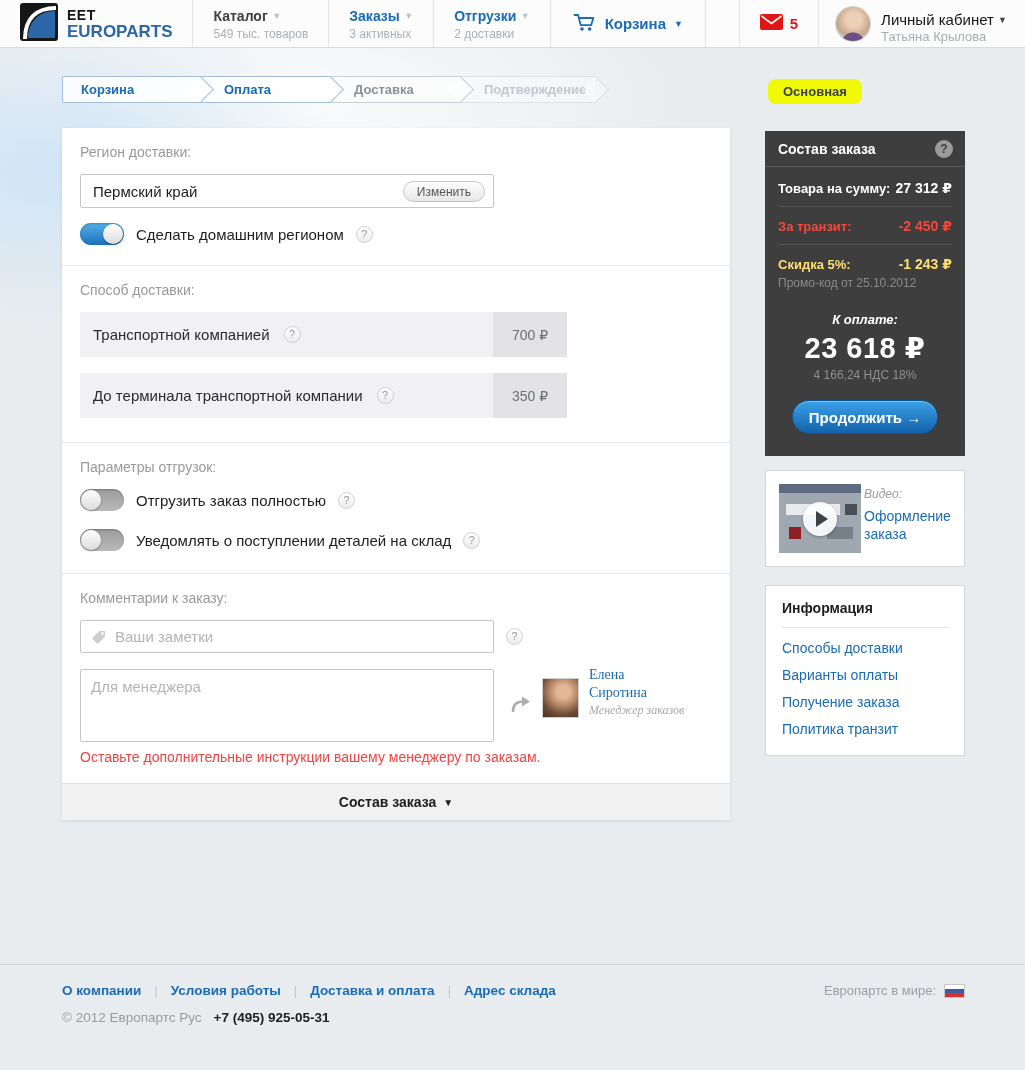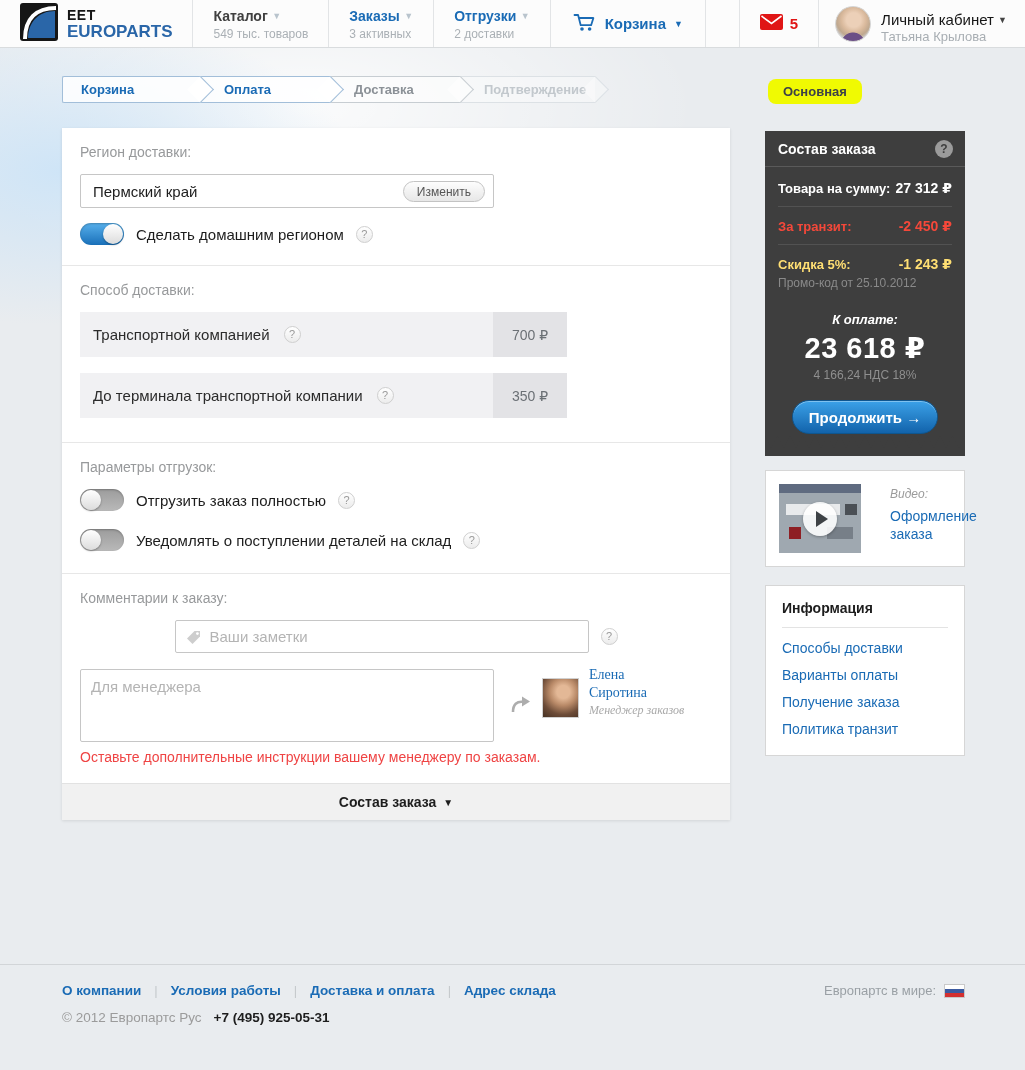--- a/index.html
+++ b/index.html
@@ -77,21 +77,21 @@
   .qmark { width:17px; height:17px; border-radius:50%; background:linear-gradient(#fff,#ececec);
     border:1px solid #cfcfcf; color:#9a9a9a; font-size:11px; line-height:15px; text-align:center;
     display:inline-block; cursor:pointer; flex:0 0 auto; }
   .option-row { display:flex; width:487px; height:45px; background:#f1f1f3; margin-bottom:16px; cursor:pointer; }
   .option-row:last-child { margin-bottom:6px; }
   .option-main { flex:1; display:flex; align-items:center; gap:14px; padding-left:13px; }
   .option-label { font-size:15px; color:#2b2b2b; }
   .option-price { width:74px; background:#e3e3e6; display:flex; align-items:center; justify-content:center;
     font-size:14px; color:#6b7075; }
   .comments-sec { position:relative; }
-  .notes-row { display:flex; align-items:center; gap:12px; margin-bottom:16px;justify-content:center; }
+  .notes-row { display:flex; align-items:center; gap:12px; margin-bottom:16px; }
   .notes-box { position:relative; width:414px; height:33px; border:1px solid #c6c6c6; border-radius:2px; background:#fff; }
   .notes-input { position:absolute; inset:0; border:none; outline:none; background:transparent;
     font-family:inherit; font-size:15px; color:#333; padding:0 10px 0 34px; }
   .notes-input::placeholder, .mgr-input::placeholder { color:#b4b4b4; }
   .tag-ic { position:absolute; left:9px; top:8px; }
   .mgr-box { width:414px; height:73px; border:1px solid #c6c6c6; border-radius:2px; background:#fff; margin-bottom:7px; }
   .mgr-input { width:100%; height:100%; border:none; outline:none; resize:none; background:transparent;
     font-family:inherit; font-size:15px; color:#333; padding:8px 10px; }
   .helper { font-size:14px; color:#ef4444; }
   .manager { position:absolute; left:448px; top:92px; display:flex; gap:10px; align-items:flex-end;font-family:Liberation Serif, serif; }
@@ -123,21 +123,21 @@
   .total-block { text-align:center; padding:12px 10px 0 10px; }
   .total-label { font-size:13px; font-weight:bold; font-style:italic; color:#fff; }
   .total-value { font-size:29px; font-weight:bold; color:#fff; margin-top:4px; letter-spacing:.5px; }
   .total-vat { font-size:12px; color:#8f8f8f; margin-top:3px; }
   .continue-btn { display:block; margin:18px auto 22px auto; width:146px; height:34px; border-radius:17px;
     background:linear-gradient(#3ba1e8,#1263ab); border:1px solid #0f568f; box-shadow:inset 0 1px 0 rgba(255,255,255,.35);
     color:#fff; font-size:15px; font-weight:bold; font-family:inherit; cursor:pointer; }
   .zigzag { display:block; width:200px; height:12px; }
   
   .video-box { position:absolute; top:470px; left:765px; width:200px; height:97px; background:#fff;
-    border:1px solid #d6d6d6; display:flex; gap:29px; padding:13px 10px 13px 13px; }
+    border:1px solid #d6d6d6; display:flex; gap:3px; padding:13px 10px 13px 13px; }
   .thumb { position:relative; width:82px; height:69px; background:#9fa8b0; flex:0 0 auto; cursor:pointer; }
   .thumb .t-top { position:absolute; top:0; left:0; right:0; height:9px; background:#5f6b80; }
   .thumb .t-white { position:absolute; top:20px; left:7px; width:54px; height:11px; background:#e8eaec; }
   .thumb .t-dark { position:absolute; top:20px; right:4px; width:12px; height:11px; background:#4a4f55; }
   .thumb .t-red { position:absolute; bottom:14px; left:10px; width:12px; height:12px; background:#8e1f24; }
   .thumb .t-grey { position:absolute; bottom:14px; right:8px; width:26px; height:12px; background:#777f88; }
   .play { position:absolute; top:50%; left:50%; width:34px; height:34px; margin:-17px 0 0 -17px;
     border-radius:50%; background:rgba(255,255,255,.88); box-shadow:0 1px 3px rgba(0,0,0,.3); }
   .play:after { content:""; position:absolute; left:13px; top:9px; border-style:solid;
     border-width:8px 0 8px 12px; border-color:transparent transparent transparent #3e4246; }

